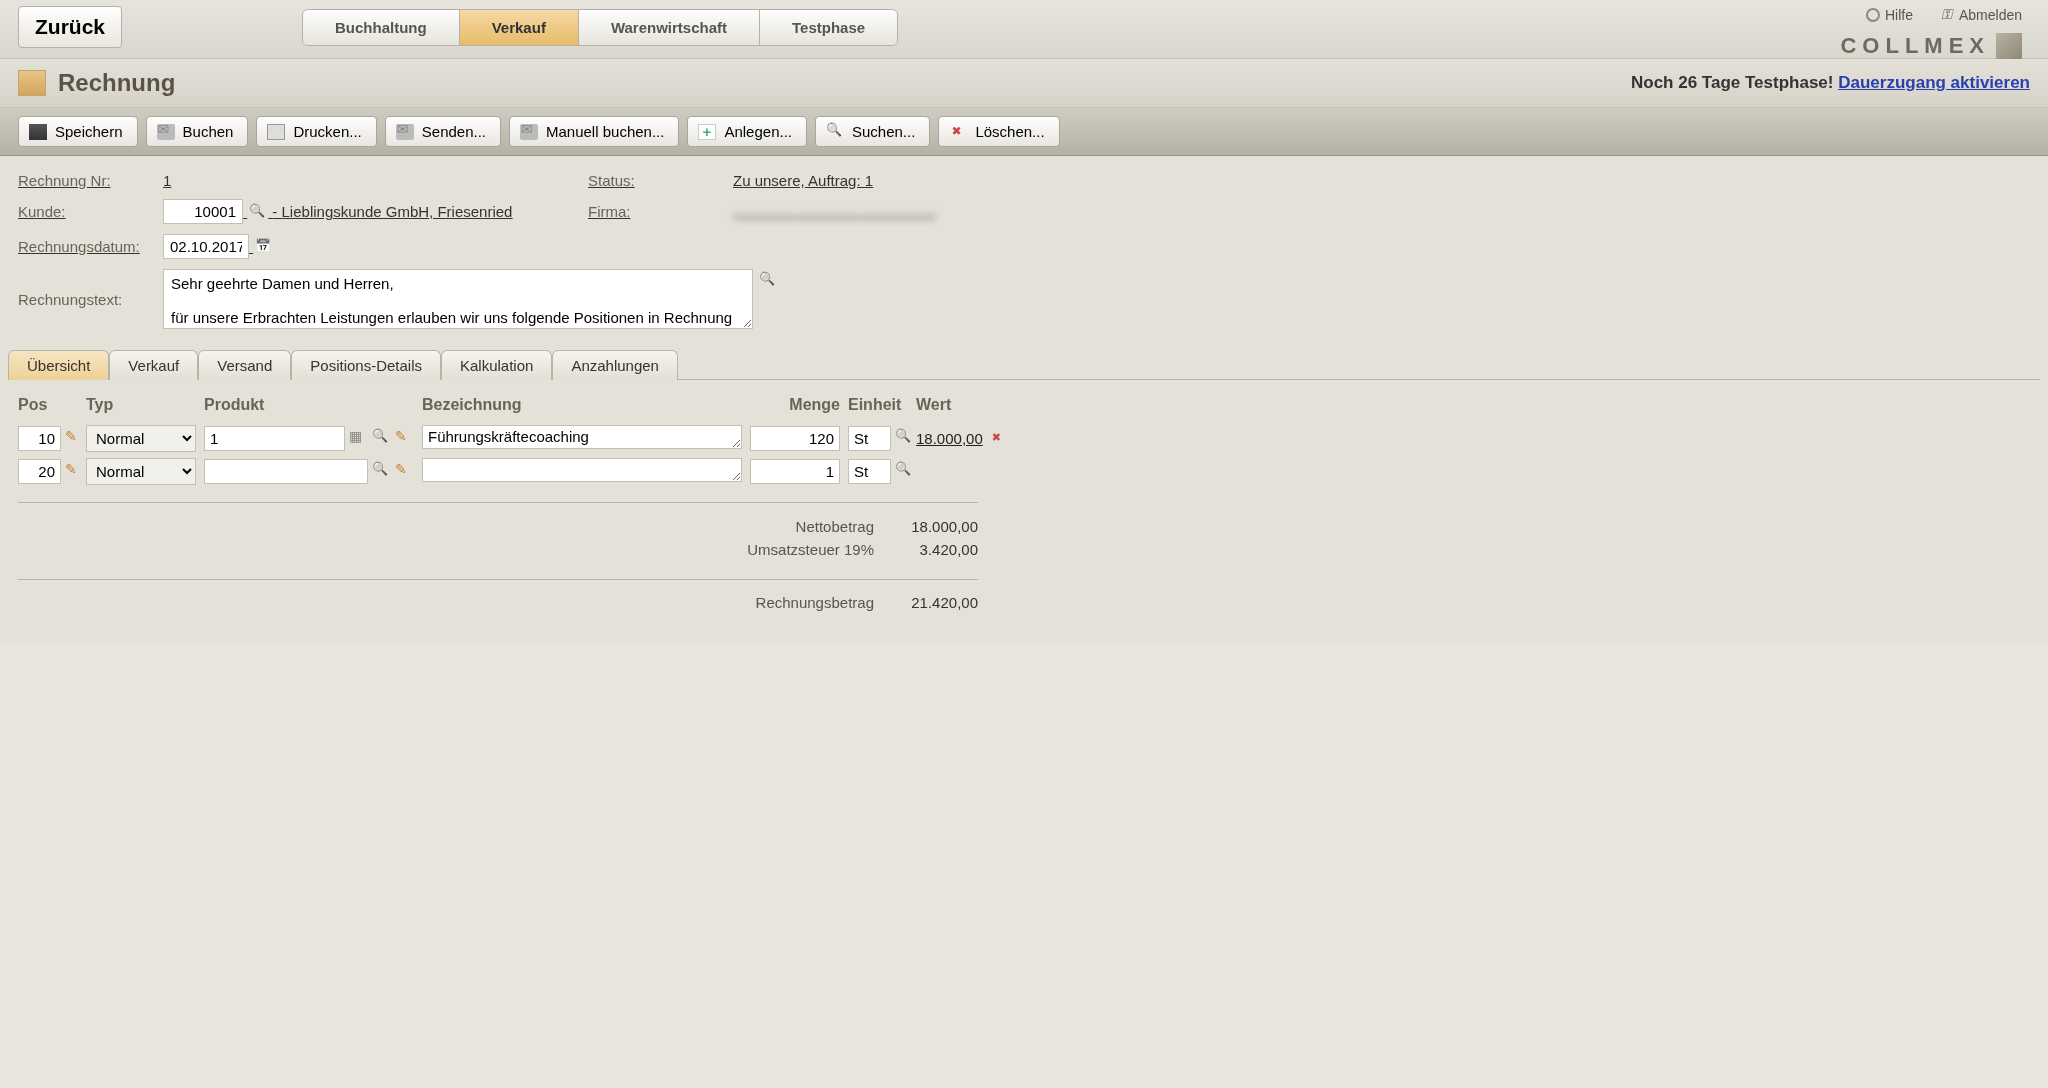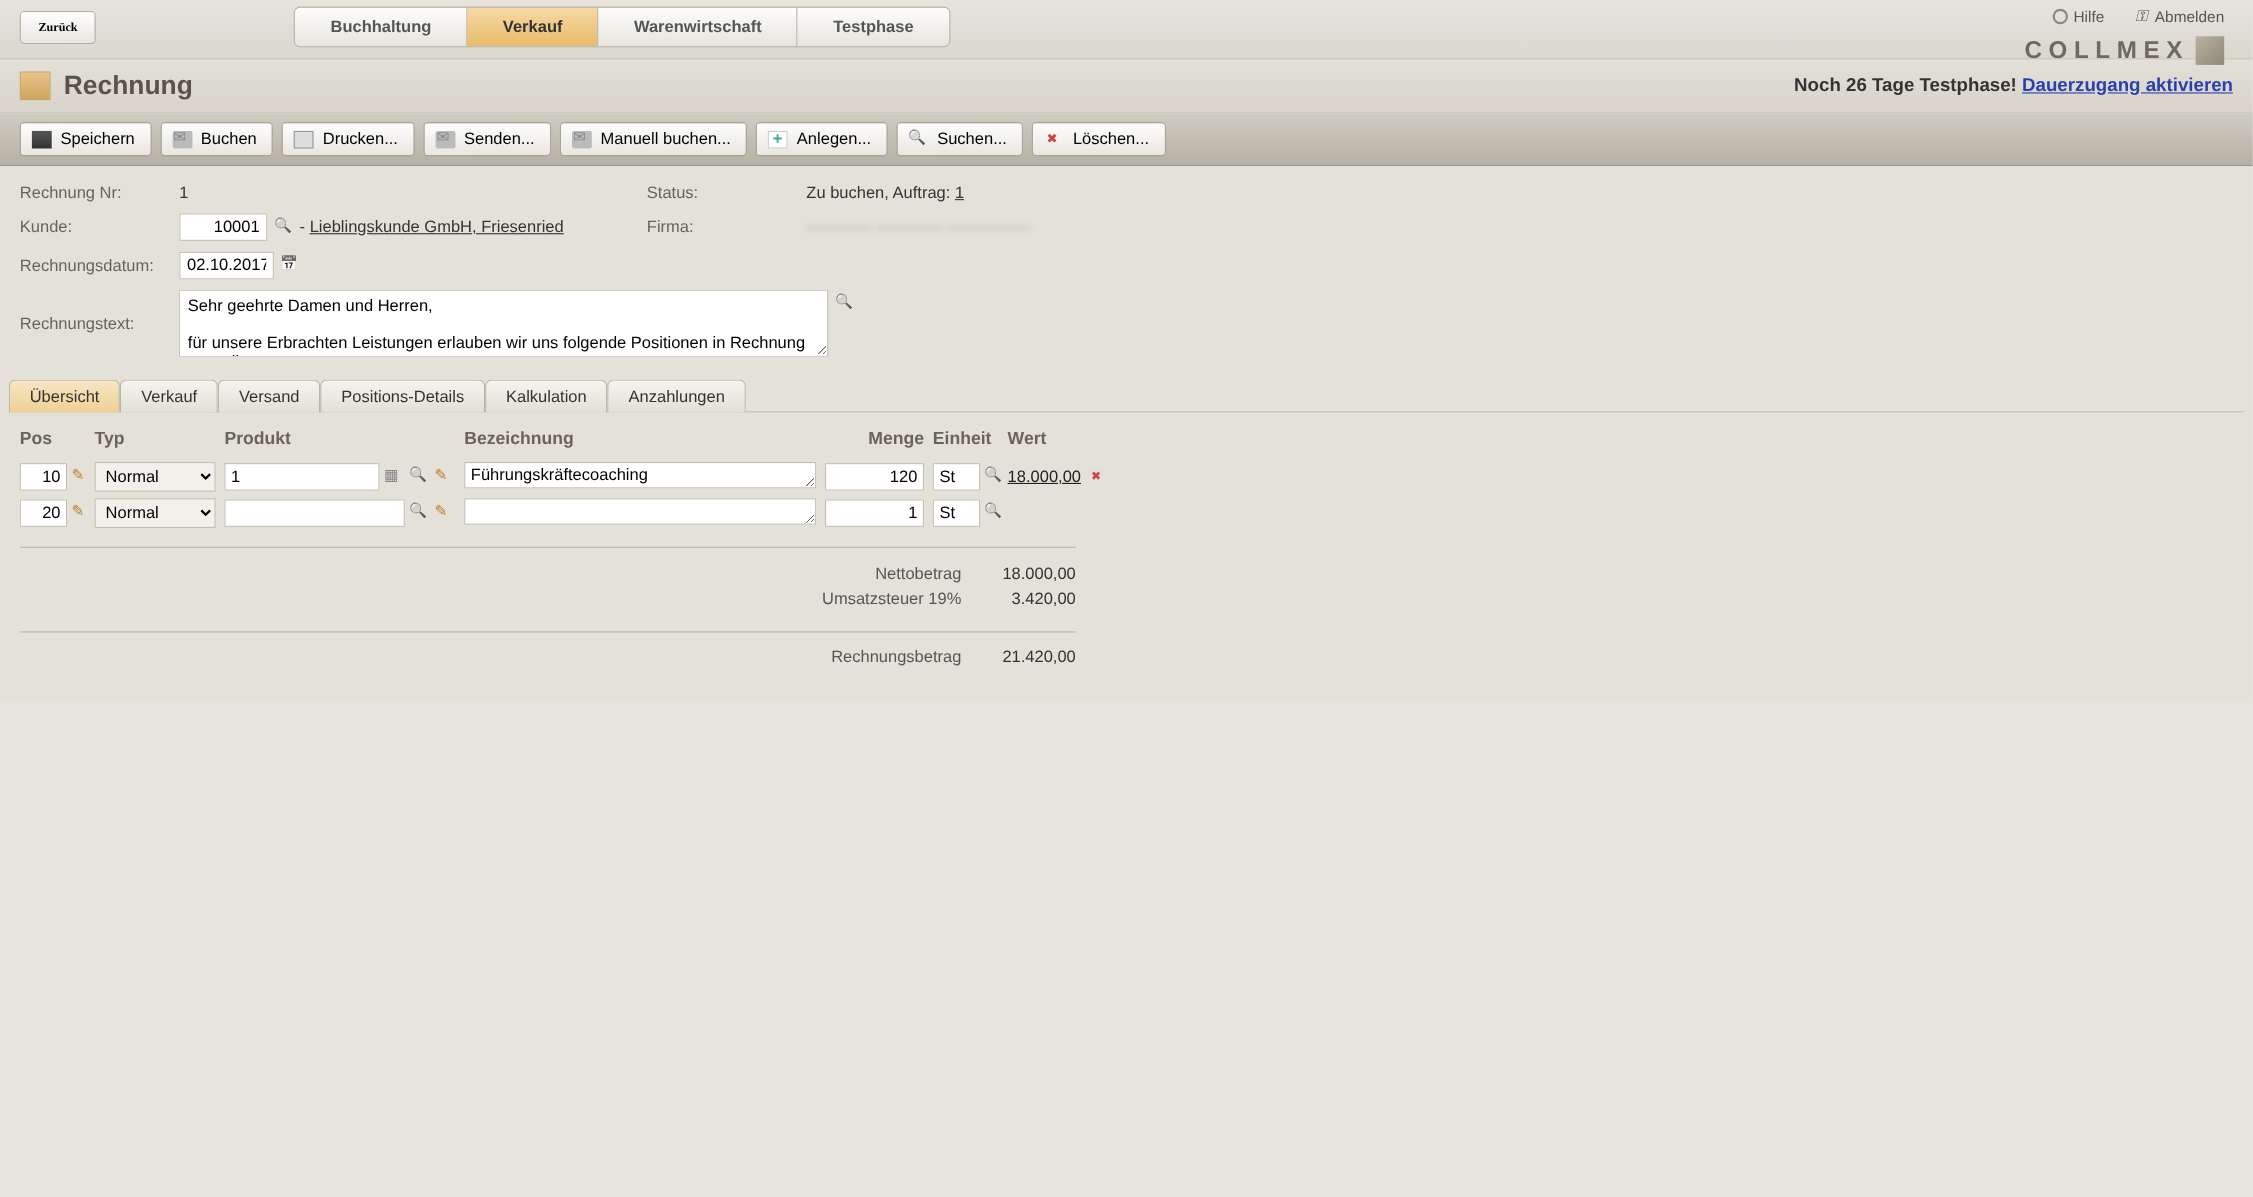--- a/index.html
+++ b/index.html
@@ -1,21 +1,21 @@
 <!DOCTYPE html>
 <html><head>
 <meta charset="utf-8">
 <style>
   * { box-sizing: border-box; margin: 0; padding: 0; }
   body { font-family: Arial, Helvetica, sans-serif; font-size: 14px; color: #333; background: #e8e5de; width: 2048px; }
   
   
   .topbar { background: linear-gradient(#e6e4dd, #dad7cf); border-bottom: 1px solid #c6c2b8; padding: 6px 18px 10px; position: relative; }
   .topbar-inner { display:flex; align-items:center; }
-  .back-btn { background: linear-gradient(#fefefe,#e9e6df); border:1px solid #b6b1a5; border-radius:4px; padding:8px 16px; font-size:11px; font-weight:bold; cursor:pointer;font-family:Liberation Serif, serif; }
+  .back-btn { background: linear-gradient(#fefefe,#e9e6df); border:1px solid #b6b1a5; border-radius:4px; padding:8px 16px; font-size:21px; font-weight:bold; cursor:pointer; }
   .main-tabs { display:flex; margin-left:180px; border:1px solid #b6b1a5; border-radius:6px; overflow:hidden; }
   .main-tab { padding:9px 32px; background:linear-gradient(#fdfdfc,#e7e4dc); border-right:1px solid #b6b1a5; font-size:15px; font-weight:bold; cursor:pointer; color:#555; }
   .main-tab:last-child { border-right:none; }
   .main-tab.active { background:linear-gradient(#f8d9a5,#e6bb6a); color:#333; }
   .top-right { position:absolute; right:26px; top:6px; text-align:right; }
   .help-links { display:flex; gap:20px; justify-content:flex-end; align-items:center; color:#555; font-size:14px; }
   .help-links span { display:flex; align-items:center; gap:5px; cursor:pointer; }
   .brand { margin-top:10px; font-size:22px; letter-spacing:6px; color:#706a5e; font-weight:bold; display:flex; align-items:center; gap:6px; }
   .brand-square { width:26px; height:26px; background:linear-gradient(135deg,#b9b2a2,#8f8878); display:inline-block; }
   
@@ -37,21 +37,21 @@
   .ico-print { background:#ddd; border:1px solid #999; }
   .ico-new { background:#fff; border:1px solid #ccc; position:relative; }
   .ico-new::after{content:"+";color:#4a8; font-weight:bold; position:absolute; left:3px; top:-2px;}
   .ico-search { position:relative; }
   .ico-search::after{content:"🔍"; font-size:13px; position:absolute; left:0; top:-2px; filter:grayscale(1);}
   .ico-delete { position:relative; }
   .ico-delete::after{content:"✖"; color:#c44; font-size:12px; position:absolute; left:2px; top:0;}
   
   
   .form-area { padding:16px 18px 20px; background:#e4e1d8; display:grid; grid-template-columns: 560px 600px; column-gap:10px; row-gap:10px; }
-  .fld { display:flex; align-items:center; }
+  .fld { display:flex; align-items:center;text-decoration:underline; }
   .fld label { width:145px; color:#6a6458; font-size:15px; }
   .fld .val { font-size:15px; }
   .fld input[type=text] { border:1px solid #c4bfb3; padding:3px 6px; font-size:15px; background:#fff; }
   .fld select { border:1px solid #c4bfb3; padding:3px 6px; font-size:15px; background:#f2f0ea; min-width:200px; }
   .inline-icon { width:17px; height:17px; display:inline-block; vertical-align:middle; margin:0 2px; cursor:pointer; position:relative; }
   .magnify::after{content:"🔍";font-size:13px;position:absolute;left:0;top:-2px;filter:grayscale(1);}
   .cal::after{content:"📅";font-size:13px;position:absolute;left:0;top:-2px;filter:grayscale(1);}
   .pencil::after{content:"✎";font-size:14px;position:absolute;left:0;top:-2px;color:#c08030;}
   .card::after{content:"▦";font-size:14px;position:absolute;left:0;top:-2px;color:#888;}
   .del-row::after{content:"✖";font-size:11px;position:absolute;left:1px;top:1px;color:#c44;}
@@ -171,21 +171,21 @@
     </button>
 </div>
 
 <div class="form-area">
   <div class="fld">
     <label>Rechnung Nr:</label>
     <span class="val">1</span>
   </div>
   <div class="fld">
     <label>Status:</label>
-    <span class="val"><span>Zu buchen, Auftrag: </span><a href="#" class="link">1</a></span>
+    <span class="val"><span>Zu unsere, Auftrag: </span><a href="#" class="link">1</a></span>
   </div>
   <div class="fld">
     <label>Kunde:</label>
     <span class="val">
       <input type="text" style="width: 80px; text-align: right;" value="10001">
       <span class="inline-icon magnify"></span>
       <span> - </span><a href="#" class="link">Lieblingskunde GmbH, Friesenried</a>
     </span>
   </div>
   <div class="fld">

